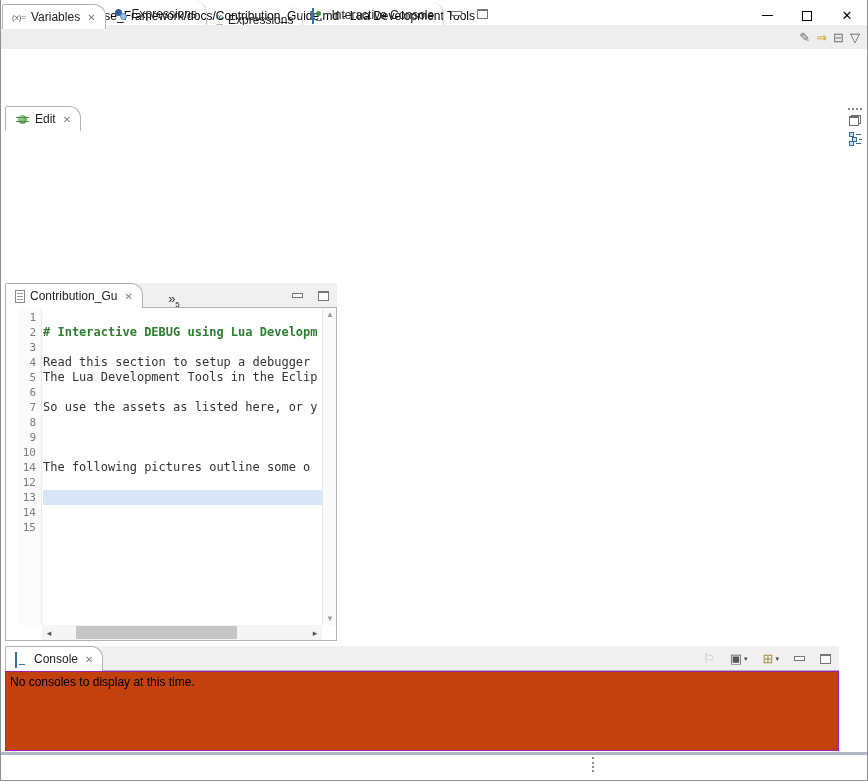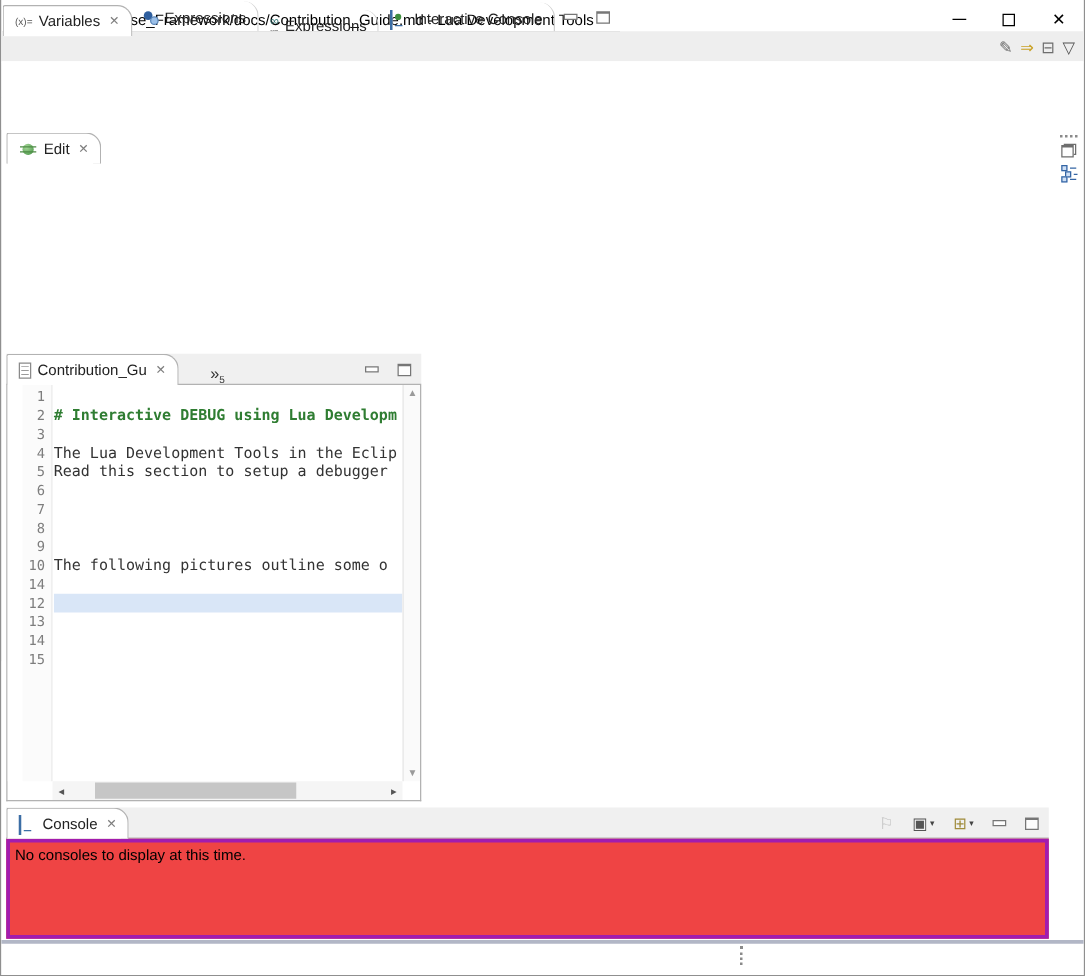--- a/index.html
+++ b/index.html
@@ -135,22 +135,22 @@
   #vscroll .arr { position:absolute; left:0; width:14px; text-align:center; font-size:8px; color:#9a9a9a; }
   #vscroll .up { top:2px; } #vscroll .down { bottom:2px; }
   #hscroll { position:absolute; left:36px; right:14px; bottom:0; height:15px; background:#f5f5f5;
              display:flex; align-items:center; }
   #hscroll .arr { width:14px; text-align:center; font-size:9px; color:#555; }
   #hscroll .track { position:relative; flex:1; height:15px; }
   #hscroll .thumb { position:absolute; left:8%; width:64%; top:1px; bottom:1px; background:#c6c6c6; }
 
   
   #console-panel { left:4px; top:646px; width:834px; height:105px; }
-  #console-body { position:absolute; left:0; right:0; top:25px; bottom:0; background:#ef4444;
-                  border:3px solid #a21caf; padding:3px 4px; color:#000; }
+  #console-body { position:absolute; left:0; right:0; top:25px; bottom:0; background:#c2410c;
+                  border:1px solid #a21caf; padding:3px 4px; color:#000; }
 
   
   #bottom-sash { position:absolute; left:0; top:752px; width:100%; height:3px; background:#b2b7c6; }
   #status-handle { position:absolute; left:591px; top:757px; width:4px; height:15px;
                    border-left:2px dotted #8a8a8a; }
 </style>
 </head>
 <body>
 
 <div id="window">
@@ -407,23 +407,24 @@
           <div class="cline">14</div>
           <div class="cline">12</div>
           <div class="cline">13</div>
           <div class="cline">14</div>
           <div class="cline">15</div>
         </div>
       <div id="code">
           <div class="cline plain"></div>
           <div class="cline heading"># Interactive DEBUG using Lua Developm</div>
           <div class="cline plain"></div>
+          <div class="cline plain">Read this section to setup a debugger</div>
           <div class="cline plain">The Lua Development Tools in the Eclip</div>
-          <div class="cline plain">Read this section to setup a debugger</div>
-          <div class="cline plain"></div>
+          <div class="cline plain"></div>
+          <div class="cline plain">So use the assets as listed here, or y</div>
           <div class="cline plain"></div>
           <div class="cline plain"></div>
           <div class="cline plain"></div>
           <div class="cline plain">The following pictures outline some o</div>
           <div class="cline plain"></div>
           <div class="cline current"></div>
         </div>
       <div id="vscroll">
         <span class="arr up">▲</span>
         <span class="arr down">▼</span>

